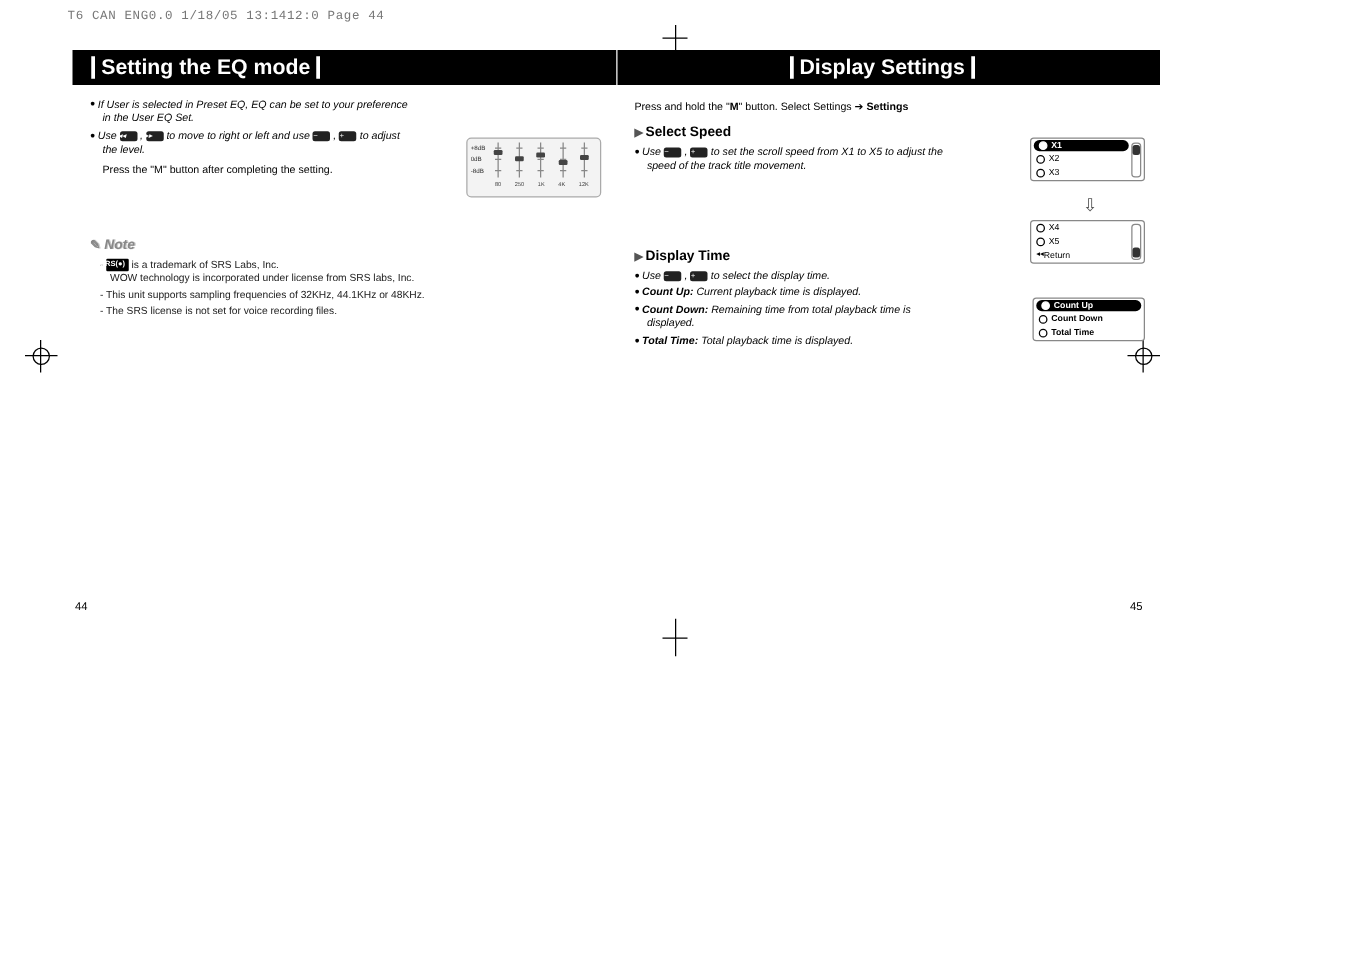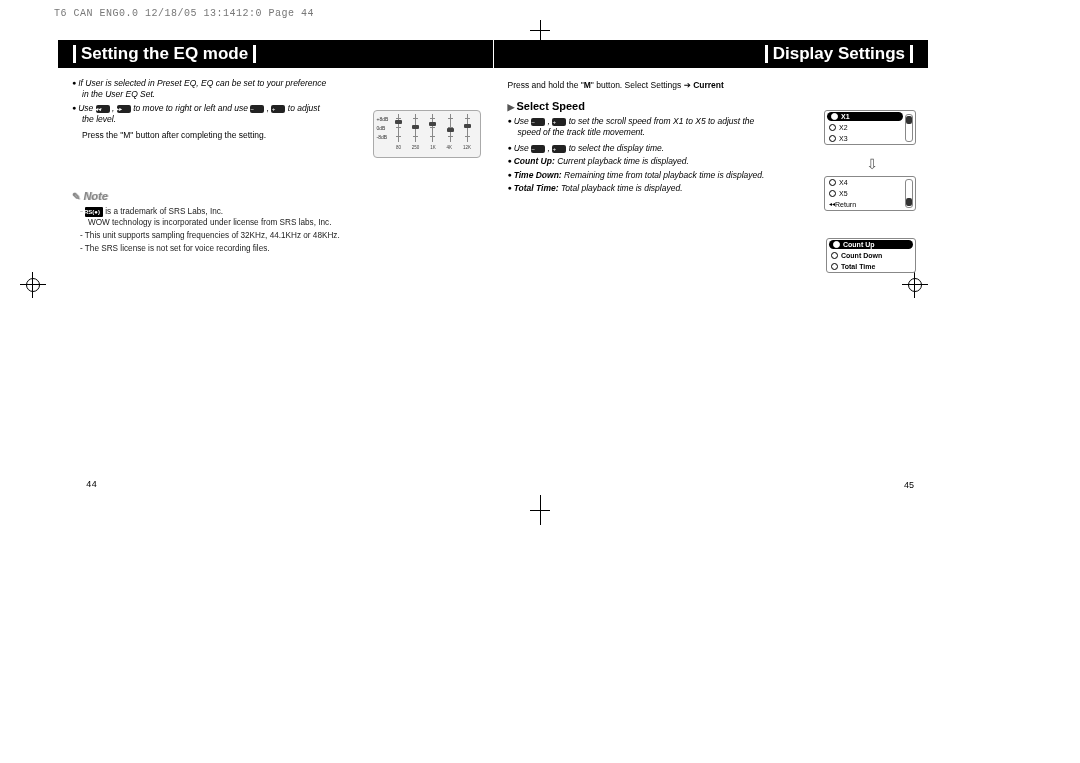--- a/index.html
+++ b/index.html
@@ -53,21 +53,21 @@
   .titlebar {
     background: #000;
     color: #fff;
     height: 28px;
     display: flex;
     align-items: center;
     font-size: 17px;
     font-weight: bold;
   }
   .titlebar.left  { padding-left: 10px; }
-  .titlebar.right { padding-right: 10px; justify-content: flex-end; }
+  .titlebar.right { padding-right: 10px; justify-content: center; }
   .titlebar .bar { display: inline-block; width: 3px; height: 18px; background: #fff; margin: 0 5px; }
 
   .content { padding: 10px 14px 0 14px; position: relative; }
 
   h2.section {
     font-size: 15px; font-weight: bold; margin: 6px 0 6px 0;
   }
   h2.section .pipe { color: #888; margin-right: 4px; font-weight: normal;}
   h3.sub { font-size: 11px; font-weight: bold; margin: 6px 0 4px 0; }
   h3.sub .tri { font-size: 9px; color:#555; margin-right: 2px; }
@@ -76,21 +76,21 @@
   ul.bul li { font-size: 8.5px; line-height: 1.35; padding-left: 10px; text-indent: -10px; margin-bottom: 2px; font-style: italic; }
   ul.bul li::before { content: "● "; font-size: 7px; position: relative; top: -1px; }
 
   .note-title { font-size: 11px; font-weight: bold; font-style: italic; color:#888; text-shadow: 1px 0 #ccc; margin: 50px 0 4px 0;}
   .note-title .pen { font-style: normal; margin-right: 3px; font-size: 10px;}
   ul.note { list-style: none; padding: 0 0 0 8px; margin: 0; }
   ul.note li { font-size: 8.2px; line-height: 1.35; padding-left: 8px; text-indent: -8px; margin-bottom: 2px; color: #222;}
   ul.note li::before { content: "- "; }
 
   .pagenum { position: absolute; bottom: 0; font-size: 9px; }
-  .pagenum.left  { left: 28px; font-family: Liberation Mono, monospace; }
+  .pagenum.left  { left: 2px; }
   .pagenum.right { right: 14px; }
 
   .instr { font-size: 8.5px; margin: 2px 0 10px 0; }
 
   
   .eq-box {
     position: absolute; top: 42px; right: 12px;
     width: 100px; height: 42px;
     border: 1px solid #aaa; border-radius: 4px;
     background: #f3f3f3;
@@ -127,21 +127,21 @@
   .icon-btn {
     display:inline-block; min-width:10px; height:8px;
     background:#222; color:#fff; font-size:6px; line-height:8px;
     text-align:center; border-radius:2px; padding:0 2px; vertical-align: middle;
   }
   .srs-badge { display:inline-block; background:#000; color:#fff; font-size:6px; padding:1px 3px; border-radius:1px; vertical-align:middle; font-weight:bold;}
 </style>
 </head>
 <body>
 
-<div class="slug">T6 CAN ENG0.0  12/18/05 13:1412:0  Page 44</div>
+<div class="slug">T6 CAN ENG0.0  1/18/05 13:1412:0  Page 44</div>
 
 <div class="cropmark cm-top-center"></div>
 <div class="cropmark cm-bottom-center"></div>
 <div class="reg-left">
     <div class="reg-circle"></div>
   </div>
 <div class="reg-right">
     <div class="reg-circle"></div>
   </div>
 
@@ -225,21 +225,21 @@
     <div class="pagenum left">44</div>
   </div>
 
   <div class="page page-right">
     <div class="titlebar right">
       <span class="bar"></span>
       <span>Display Settings</span>
       <span class="bar"></span>
     </div>
     <div class="content" style="position:relative; height: 390px;">
-      <div class="instr">Press and hold the "<b>M</b>" button. Select Settings ➔ <b>Current</b></div>
+      <div class="instr">Press and hold the "<b>M</b>" button. Select Settings ➔ <b>Settings</b></div>
 
       <h3 class="sub"><span class="tri">▶</span><span>Select Speed</span></h3>
       <div style="width: 250px;">
         <ul class="bul">
           <li>Use <span class="icon-btn">−</span> , <span class="icon-btn">+</span> to set the scroll speed from X1 to X5 to adjust the speed of the track title movement.</li>
         </ul>
       </div>
 
       <div class="lcd lcd1">
         <div class="lcd-group">
@@ -275,25 +275,26 @@
           <div class="lcd-row ret">
               <span style="font-size:6px">◂ </span>
               <span>Return</span>
             </div>
           <div class="lcd-scroll">
               <div class="thumb" style="bottom:1px"></div>
             </div>
         </div>
       </div>
 
+      <h3 class="sub" style="margin-top:60px"><span class="tri">▶</span><span>Display Time</span></h3>
       <div style="width: 260px;">
         <ul class="bul">
           <li>Use <span class="icon-btn">−</span> , <span class="icon-btn">+</span> to select the display time.</li>
           <li><b>Count Up:</b> Current playback time is displayed.</li>
-          <li><b>Time Down:</b> Remaining time from total playback time is displayed.</li>
+          <li><b>Count Down:</b> Remaining time from total playback time is displayed.</li>
           <li><b>Total Time:</b> Total playback time is displayed.</li>
         </ul>
       </div>
 
       <div class="lcd lcd3">
         <div class="lcd-row sel">
             <span class="radio fill"></span>
             <span>Count Up</span>
           </div>
         <div class="lcd-row">

